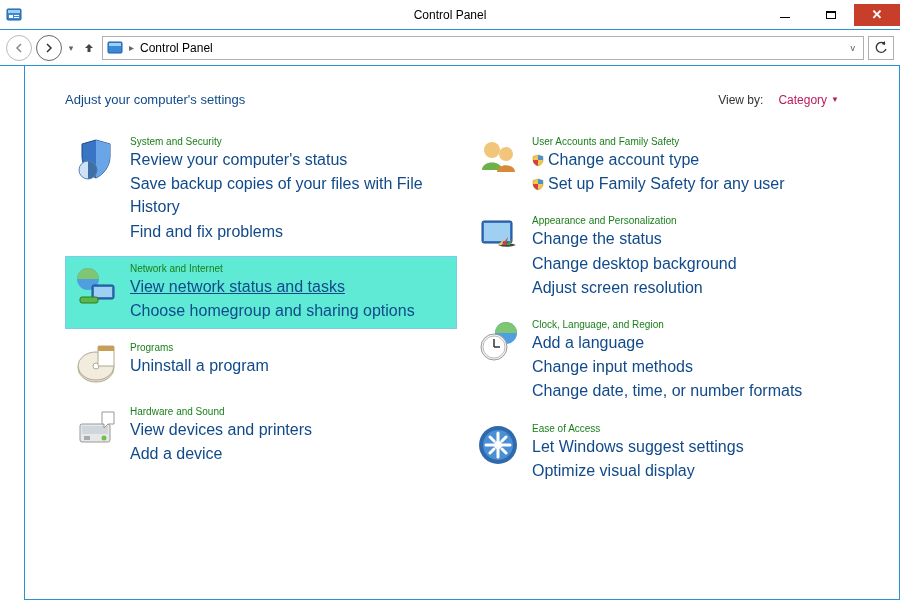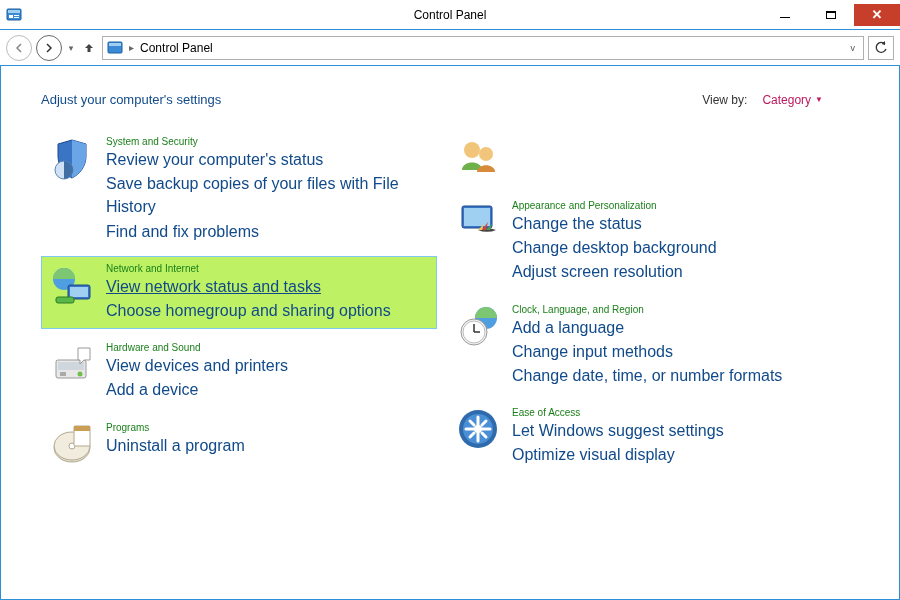--- a/index.html
+++ b/index.html
@@ -28,32 +28,32 @@
   .bc-sep { color:#666; font-size:10px; }
   .bc-text { color:#000; }
   .address-drop { margin-left:auto; color:#555; font-size:9px; padding:0 4px;}
   .refresh-btn { width:26px; height:24px; border:1px solid #b0b0b0; display:flex; align-items:center; justify-content:center; color:#444;}
   .search-box { width:210px; height:24px; border:1px solid #b0b0b0; display:flex; align-items:center; padding:0 6px; background:#fff;}
   .search-input { border:none; outline:none; flex:1; font-size:12px; font-style:italic; color:#666; }
   .search-input::placeholder { color:#777; font-style:italic; }
   .search-icon { width:14px; height:14px; color:#555; }
 
   
-  .content { padding: 26px 56px 10px 40px; height: calc(600px - 30px - 36px); overflow:hidden; border-left:1px solid #2c90d6; border-right:1px solid #2c90d6; border-bottom:1px solid #2c90d6; }
+  .content { padding: 26px 40px 10px 40px; height: calc(600px - 30px - 36px); overflow:hidden; border-left:1px solid #2c90d6; border-right:1px solid #2c90d6; border-bottom:1px solid #2c90d6;margin-left:24px; }
   .content-header { display:flex; justify-content:space-between; align-items:center; margin-bottom:22px; padding:0 20px 0 0;}
   .page-title { font-size:13px; color:#114a8a; }
   .viewby { display:flex; align-items:center; gap:15px; color:#333; }
   .viewby-value { color:#be185d; display:flex; align-items:center; gap:4px;}
   .viewby-value .caret { font-size:8px;}
 
   .columns { display:flex; gap:10px; }
   .col { flex:1; display:flex; flex-direction:column; gap:6px; }
 
   .category { display:flex; gap:12px; padding:6px 8px; border:1px solid transparent; align-items:flex-start; }
-  .category.selected { background:#bef264; border:1px solid #7fc9ef; }
+  .category.selected { background:#5eead4; border:1px solid #7fc9ef; }
   .cat-icon { width:44px; height:44px; flex-shrink:0; }
   .cat-body { display:flex; flex-direction:column; gap:1px; }
   .cat-title { color:#1a7f1a; font-size:10px; }
   .cat-link { color:#114a8a; font-size:16px; line-height:1.45; display:flex; align-items:center; gap:4px;}
   .cat-link.underlined { text-decoration: underline; }
   .shield-mini { width:12px; height:12px; flex-shrink:0;}
 
   svg { display:block; }
 </style>
 </head>
@@ -166,54 +166,73 @@
               <span>View network status and tasks</span>
             </div>
             <div class="cat-link">
               <span>Choose homegroup and sharing options</span>
             </div>
           </div>
         </div>
         <div class="category">
           <span class="cat-icon">
             <svg viewBox="0 0 44 44">
+              <use href="#ic-programs"></use>
+            </svg>
+          </span>
+          <div class="cat-body">
+            <div class="cat-title">Programs</div>
+            <div class="cat-link">
+              <span>Uninstall a program</span>
+            </div>
+          </div>
+        </div>
+        <div class="category">
+          <span class="cat-icon">
+            <svg viewBox="0 0 44 44">
               <use href="#ic-hardware"></use>
             </svg>
           </span>
           <div class="cat-body">
             <div class="cat-title">Hardware and Sound</div>
             <div class="cat-link">
               <span>View devices and printers</span>
             </div>
             <div class="cat-link">
               <span>Add a device</span>
             </div>
           </div>
         </div>
-        <div class="category">
-          <span class="cat-icon">
-            <svg viewBox="0 0 44 44">
-              <use href="#ic-programs"></use>
-            </svg>
-          </span>
-          <div class="cat-body">
-            <div class="cat-title">Programs</div>
-            <div class="cat-link">
-              <span>Uninstall a program</span>
-            </div>
-          </div>
-        </div>
       </div>
     <div class="col" id="col-right">
         <div class="category">
           <span class="cat-icon">
             <svg viewBox="0 0 44 44">
               <use href="#ic-users"></use>
             </svg>
           </span>
+          <div class="cat-body">
+            <div class="cat-title">User Accounts and Family Safety</div>
+            <div class="cat-link">
+              <span class="shield-mini">
+                <svg viewBox="0 0 12 12">
+                  <use href="#ic-shield"></use>
+                </svg>
+              </span>
+              <span>Change account type</span>
+            </div>
+            <div class="cat-link">
+              <span class="shield-mini">
+                <svg viewBox="0 0 12 12">
+                  <use href="#ic-shield"></use>
+                </svg>
+              </span>
+              <span>Set up Family Safety for any user</span>
+            </div>
+          </div>
         </div>
         <div class="category">
           <span class="cat-icon">
             <svg viewBox="0 0 44 44">
               <use href="#ic-appearance"></use>
             </svg>
           </span>
           <div class="cat-body">
             <div class="cat-title">Appearance and Personalization</div>
             <div class="cat-link">

